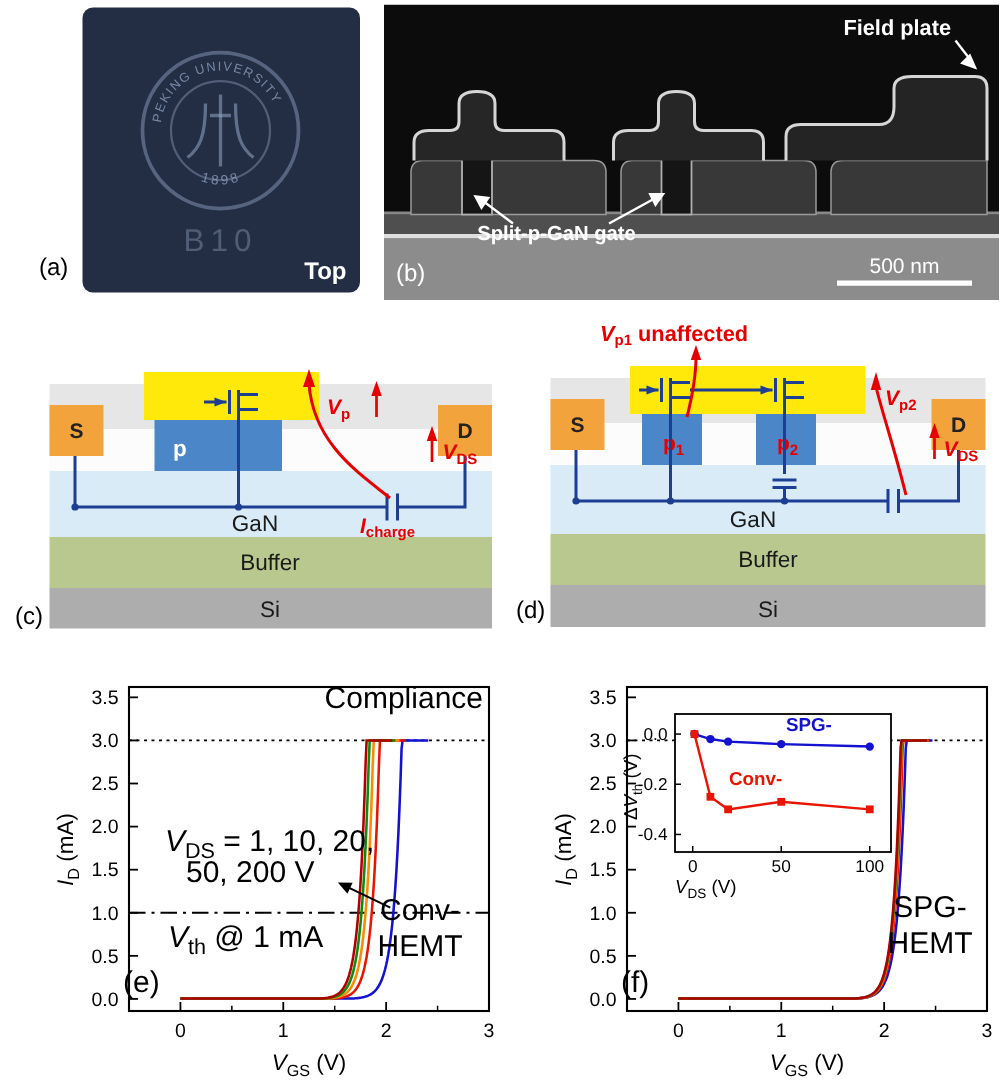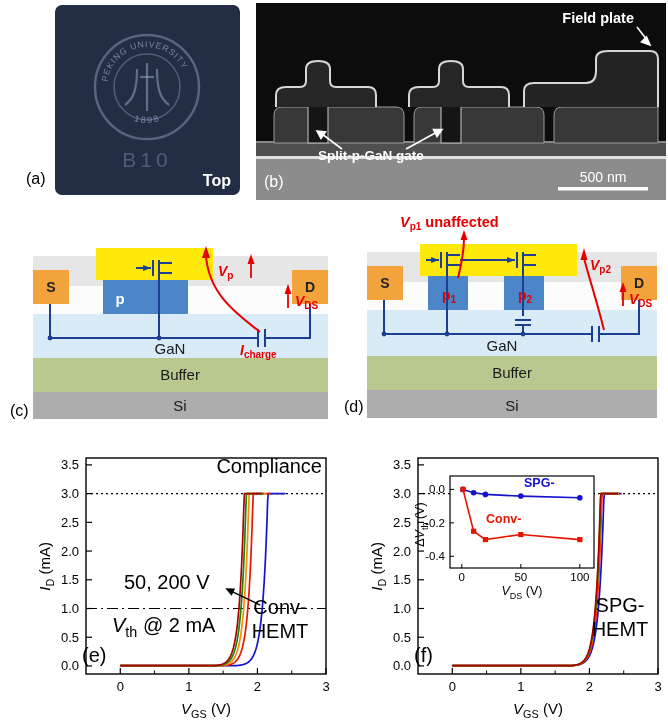--- a/index.html
+++ b/index.html
@@ -228,21 +228,22 @@
           <text x="53" y="50.11702127659575" text-anchor="end" class="tick">3.0</text>
           <line x1="60" x2="66" y1="16.893617021276583" y2="16.893617021276583" stroke="#000" stroke-width="1.2"></line>
           <text x="53" y="21.393617021276583" text-anchor="end" class="tick">3.5</text>
           <line x1="234.17142857142858" y1="157.06382978723406" x2="201.94285714285718" y2="141.5531914893617" stroke="#000" stroke-width="1.4"></line>
           <polygon points="199.23962851496555,140.25220917382194 205.61467131125409,147.75946095763 209.08395748602675,140.55085128325234" fill="#000"></polygon>
         </g>
       </svg>
     <div class="chart-overlay axis-title" style="left:60px;top:252px;width:240px"><i>V</i><sub>GS</sub><span> (V)</span></div>
     <div class="chart-overlay axis-title" style="left:-40px;top:108px;width:120px;transform:rotate(-90deg)"><i>I</i><sub>D</sub><span> (mA)</span></div>
     <div class="chart-overlay" style="right:14px;top:7px">Compliance</div>
-    <div class="chart-overlay" style="left:86px;top:166px"><i>V</i><sub>th</sub><span> @ 2 mA</span></div>
+    <div class="chart-overlay" style="left:86px;top:166px"><i>V</i><sub>th</sub><span> @ 1 mA</span></div>
+    <div class="chart-overlay" style="left:84px;top:102px"><i>V</i><sub>DS</sub><span> = 1, 10, 20,</span></div>
     <div class="chart-overlay" style="left:98px;top:123px">50, 200 V</div>
     <div class="chart-overlay" style="left:216px;top:148px;width:76px;text-align:center"><span>Conv-</span><br><span>HEMT</span></div>
     <div class="chart-overlay panel-label" style="left:56px;top:196px">(e)</div>
   </div>
 
   <div class="abs" id="chart-f-wrap" style="left:358px;top:448px;width:310px;height:277px">
     <svg id="chart-f" width="310" height="252">
         <g>
           <line x1="60" x2="300" y1="45.61702127659575" y2="45.61702127659575" stroke="#000" stroke-width="1.2" stroke-dasharray="2 3"></line>
           <path d="M94.29 217.67L94.97 217.67L95.66 217.67L96.34 217.67L97.03 217.67L97.71 217.67L98.40 217.67L99.09 217.67L99.77 217.67L100.46 217.67L101.14 217.67L101.83 217.67L102.51 217.67L103.20 217.67L103.89 217.67L104.57 217.67L105.26 217.67L105.94 217.67L106.63 217.67L107.31 217.67L108.00 217.67L108.69 217.67L109.37 217.67L110.06 217.67L110.74 217.67L111.43 217.67L112.11 217.67L112.80 217.67L113.49 217.67L114.17 217.67L114.86 217.67L115.54 217.67L116.23 217.67L116.91 217.67L117.60 217.67L118.29 217.67L118.97 217.67L119.66 217.67L120.34 217.67L121.03 217.67L121.71 217.67L122.40 217.67L123.09 217.67L123.77 217.67L124.46 217.67L125.14 217.67L125.83 217.67L126.51 217.67L127.20 217.67L127.89 217.67L128.57 217.67L129.26 217.67L129.94 217.67L130.63 217.67L131.31 217.67L132.00 217.67L132.69 217.67L133.37 217.67L134.06 217.67L134.74 217.67L135.43 217.67L136.11 217.67L136.80 217.67L137.49 217.67L138.17 217.67L138.86 217.67L139.54 217.67L140.23 217.67L140.91 217.67L141.60 217.67L142.29 217.67L142.97 217.67L143.66 217.67L144.34 217.67L145.03 217.67L145.71 217.67L146.40 217.67L147.09 217.67L147.77 217.67L148.46 217.67L149.14 217.67L149.83 217.67L150.51 217.67L151.20 217.67L151.89 217.67L152.57 217.67L153.26 217.67L153.94 217.67L154.63 217.67L155.31 217.67L156.00 217.67L156.69 217.67L157.37 217.67L158.06 217.67L158.74 217.67L159.43 217.67L160.11 217.67L160.80 217.67L161.49 217.67L162.17 217.67L162.86 217.67L163.54 217.67L164.23 217.67L164.91 217.67L165.60 217.67L166.29 217.67L166.97 217.67L167.66 217.67L168.34 217.67L169.03 217.67L169.71 217.67L170.40 217.67L171.09 217.67L171.77 217.67L172.46 217.67L173.14 217.67L173.83 217.67L174.51 217.67L175.20 217.67L175.89 217.67L176.57 217.67L177.26 217.67L177.94 217.67L178.63 217.67L179.31 217.67L180.00 217.67L180.69 217.67L181.37 217.67L182.06 217.67L182.74 217.67L183.43 217.67L184.11 217.67L184.80 217.67L185.49 217.67L186.17 217.67L186.86 217.67L187.54 217.67L188.23 217.67L188.91 217.67L189.60 217.67L190.29 217.67L190.97 217.67L191.66 217.67L192.34 217.67L193.03 217.67L193.71 217.67L194.40 217.67L195.09 217.67L195.77 217.67L196.46 217.67L197.14 217.67L197.83 217.67L198.51 217.67L199.20 217.67L199.89 217.67L200.57 217.67L201.26 217.67L201.94 217.67L202.63 217.67L203.31 217.67L204.00 217.67L204.69 217.67L205.37 217.67L206.06 217.67L206.74 217.67L207.43 217.67L208.11 217.67L208.80 217.67L209.49 217.67L210.17 217.67L210.86 217.67L211.54 217.67L212.23 217.67L212.91 217.67L213.60 217.64L214.29 217.60L214.97 217.54L215.66 217.48L216.34 217.42L217.03 217.34L217.71 217.25L218.40 217.15L219.09 217.04L219.77 216.91L220.46 216.76L221.14 216.58L221.83 216.39L222.51 216.16L223.20 215.91L223.89 215.62L224.57 215.28L225.26 214.90L225.94 214.46L226.63 213.97L227.31 213.40L228.00 212.75L228.69 212.00L229.37 211.15L230.06 210.18L230.74 209.07L231.43 207.81L232.11 206.36L232.80 204.70L233.49 202.81L234.17 200.65L234.86 198.19L235.54 195.37L236.23 192.14L236.91 188.46L237.60 184.26L238.29 179.45L238.97 173.96L239.66 167.68L240.34 160.51L241.03 152.32L241.71 142.95L242.40 132.26L243.09 120.03L243.77 106.07L244.46 90.11L245.14 71.87L245.83 51.04L246.51 45.62L247.20 45.62L247.89 45.62L248.57 45.62L249.26 45.62L249.94 45.62L250.63 45.62L251.31 45.62L252.00 45.62L252.69 45.62L253.37 45.62L254.06 45.62L254.74 45.62L255.43 45.62L256.11 45.62L256.80 45.62L257.49 45.62L258.17 45.62L258.86 45.62L259.54 45.62L260.23 45.62L260.91 45.62L261.60 45.62L262.29 45.62L262.97 45.62L263.66 45.62" fill="none" stroke="#1212cf" stroke-width="1.7"></path>
@@ -304,21 +305,21 @@
           <circle cx="75.40983606557377" cy="26.39999999999999" r="2.8" fill="#1212cf"></circle>
           <circle cx="110.81967213114754" cy="28.072727272727263" r="2.8" fill="#1212cf"></circle>
           <circle cx="169.8360655737705" cy="29.74545454545455" r="2.8" fill="#1212cf"></circle>
           <path d="M53.0 21.4L63.6 63.2L75.4 71.6L110.8 66.5L169.8 71.6" fill="none" stroke="#e81500" stroke-width="1.6"></path>
           <rect x="50.38360655737705" y="18.781818181818174" width="5.2" height="5.2" fill="#e81500"></rect>
           <rect x="61.00655737704918" y="60.599999999999994" width="5.2" height="5.2" fill="#e81500"></rect>
           <rect x="72.80983606557378" y="68.96363636363637" width="5.2" height="5.2" fill="#e81500"></rect>
           <rect x="108.21967213114755" y="63.945454545454545" width="5.2" height="5.2" fill="#e81500"></rect>
           <rect x="167.2360655737705" y="68.96363636363637" width="5.2" height="5.2" fill="#e81500"></rect>
         </svg>
-      <div class="chart-overlay" style="left:40px;top:116px;width:144px;text-align:center;font-size:12.5px"><i>V</i><sub>DS</sub><span> (V)</span></div>
+      <div class="chart-overlay" style="left:40px;top:116px;width:144px;font-size:12.5px"><i>V</i><sub>DS</sub><span> (V)</span></div>
       <div class="chart-overlay" style="left:-38px;top:48px;width:100px;transform:rotate(-90deg);font-size:12.5px;text-align:center"><span>Δ</span><i>V</i><sub>th</sub><span> (V)</span></div>
       <div class="chart-overlay" style="left:114px;top:8px;color:#1212cf;font-weight:bold;font-size:12.5px">SPG-</div>
       <div class="chart-overlay" style="left:76px;top:44px;color:#e81500;font-weight:bold;font-size:12.5px">Conv-</div>
     </div>
 
     <div class="chart-overlay" style="left:224px;top:146px;width:76px;text-align:center"><span>SPG-</span><br><span>HEMT</span></div>
     <div class="chart-overlay panel-label" style="left:56px;top:196px">(f)</div>
   </div>
 
 </div>

